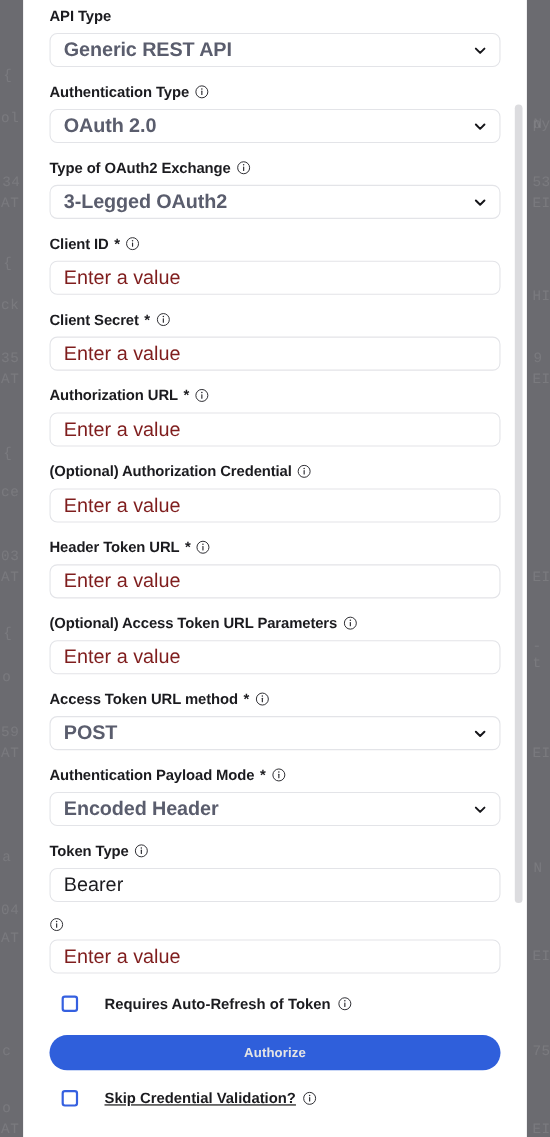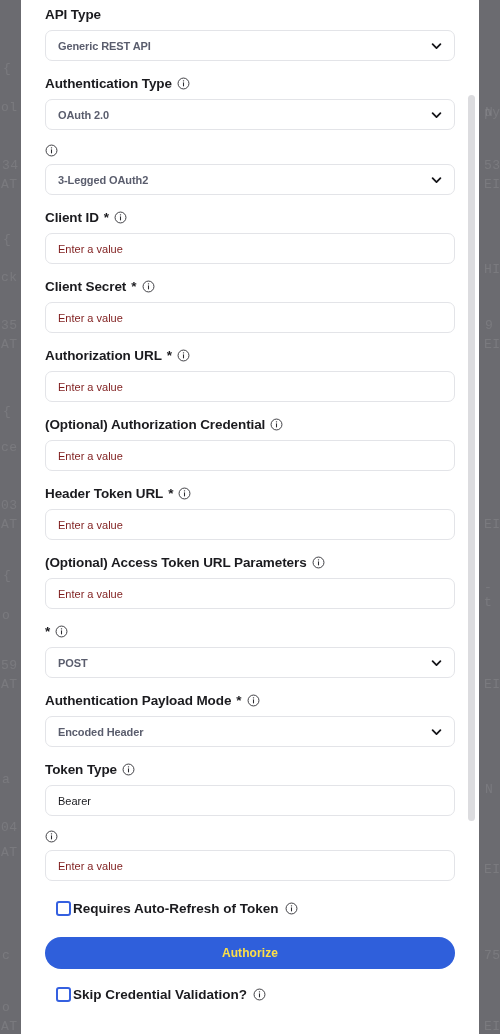--- a/index.html
+++ b/index.html
@@ -75,21 +75,21 @@
   
   .control {
     position: relative;
     height: 31px;
     border: 1px solid #e3e4e8;
     border-radius: 7px;
     background: #fff;
     display: flex;
     align-items: center;
     padding: 0 12px;
-    font-size: 11px;
+    font-size: 18px;
   }
   .control.input .value        { color: #1b1b1f; }
   .control.input .placeholder  { color: #7f1d1d; }
 
   .control.select .value {
     color: #5a5d6d;
     font-weight: 700;
     letter-spacing: -0.1px;
   }
 
@@ -100,21 +100,21 @@
     transform: translateY(-50%);
     width: 13px;
     height: 13px;
     display: block;
   }
 
   
   .check-row {
     display: flex;
     align-items: center;
-    gap: 2px;
+    gap: 24px;
     margin: 20px 0 0 11px;
   }
   .checkbox {
     width: 15px;
     height: 15px;
     flex: 0 0 15px;
     border: 2px solid #3560e0;
     border-radius: 3px;
     background: #fff;
   }
@@ -130,21 +130,21 @@
 
   
   .primary-btn {
     display: block;
     width: 100%;
     height: 32px;
     margin-top: 21px;
     border: none;
     border-radius: 17px;
     background: #2f5fdb;
-    color: #fde047;
+    color: #e5e5e5;
     font-family: inherit;
     font-size: 12px;
     font-weight: 700;
     letter-spacing: 0.1px;
     cursor: pointer;
   }
 
   
   #panel-scrollbar {
     position: absolute;
@@ -229,20 +229,21 @@
         </div>
         <div class="control select">
           <span class="value">OAuth 2.0</span>
           <svg class="chevron" viewBox="0 0 16 16">
             <path d="M3.2 5.8 L8 10.6 L12.8 5.8" fill="none" stroke="#16161a" stroke-width="2.2" stroke-linecap="round" stroke-linejoin="round"></path>
           </svg>
         </div>
       </div>
       <div class="field">
         <div class="field-label">
+          <span class="label-text">Type of OAuth2 Exchange</span>
           <span class="info-icon">
             <svg width="13" height="13" viewBox="0 0 16 16">
               <circle cx="8" cy="8" r="6.7" fill="none" stroke="#2b2b30" stroke-width="1.1"></circle>
               <circle cx="8" cy="4.7" r="0.85" fill="#2b2b30"></circle>
               <rect x="7.35" y="6.6" width="1.3" height="5" rx="0.6" fill="#2b2b30"></rect>
             </svg>
           </span>
         </div>
         <div class="control select">
           <span class="value">3-Legged OAuth2</span>
@@ -340,20 +341,21 @@
               <rect x="7.35" y="6.6" width="1.3" height="5" rx="0.6" fill="#2b2b30"></rect>
             </svg>
           </span>
         </div>
         <div class="control input">
           <span class="placeholder">Enter a value</span>
         </div>
       </div>
       <div class="field">
         <div class="field-label">
+          <span class="label-text">Access Token URL method</span>
           <span class="req-star">*</span>
           <span class="info-icon">
             <svg width="13" height="13" viewBox="0 0 16 16">
               <circle cx="8" cy="8" r="6.7" fill="none" stroke="#2b2b30" stroke-width="1.1"></circle>
               <circle cx="8" cy="4.7" r="0.85" fill="#2b2b30"></circle>
               <rect x="7.35" y="6.6" width="1.3" height="5" rx="0.6" fill="#2b2b30"></rect>
             </svg>
           </span>
         </div>
         <div class="control select">
@@ -419,21 +421,21 @@
             <svg width="13" height="13" viewBox="0 0 16 16">
               <circle cx="8" cy="8" r="6.7" fill="none" stroke="#2b2b30" stroke-width="1.1"></circle>
               <circle cx="8" cy="4.7" r="0.85" fill="#2b2b30"></circle>
               <rect x="7.35" y="6.6" width="1.3" height="5" rx="0.6" fill="#2b2b30"></rect>
             </svg>
           </span>
         </span>
       </div>
       <button class="primary-btn">Authorize</button>
       <div class="cutoff">
-        <div class="check-row" style="margin: 0px 0px 6px 11px;">
+        <div class="check-row" style="margin: 0px 0px 6px 11px; text-decoration: underline;">
           <span class="checkbox"></span>
           <span class="check-label">
             <span>Skip Credential Validation?</span>
             <span class="info-icon">
               <svg width="13" height="13" viewBox="0 0 16 16">
                 <circle cx="8" cy="8" r="6.7" fill="none" stroke="#2b2b30" stroke-width="1.1"></circle>
                 <circle cx="8" cy="4.7" r="0.85" fill="#2b2b30"></circle>
                 <rect x="7.35" y="6.6" width="1.3" height="5" rx="0.6" fill="#2b2b30"></rect>
               </svg>
             </span>

